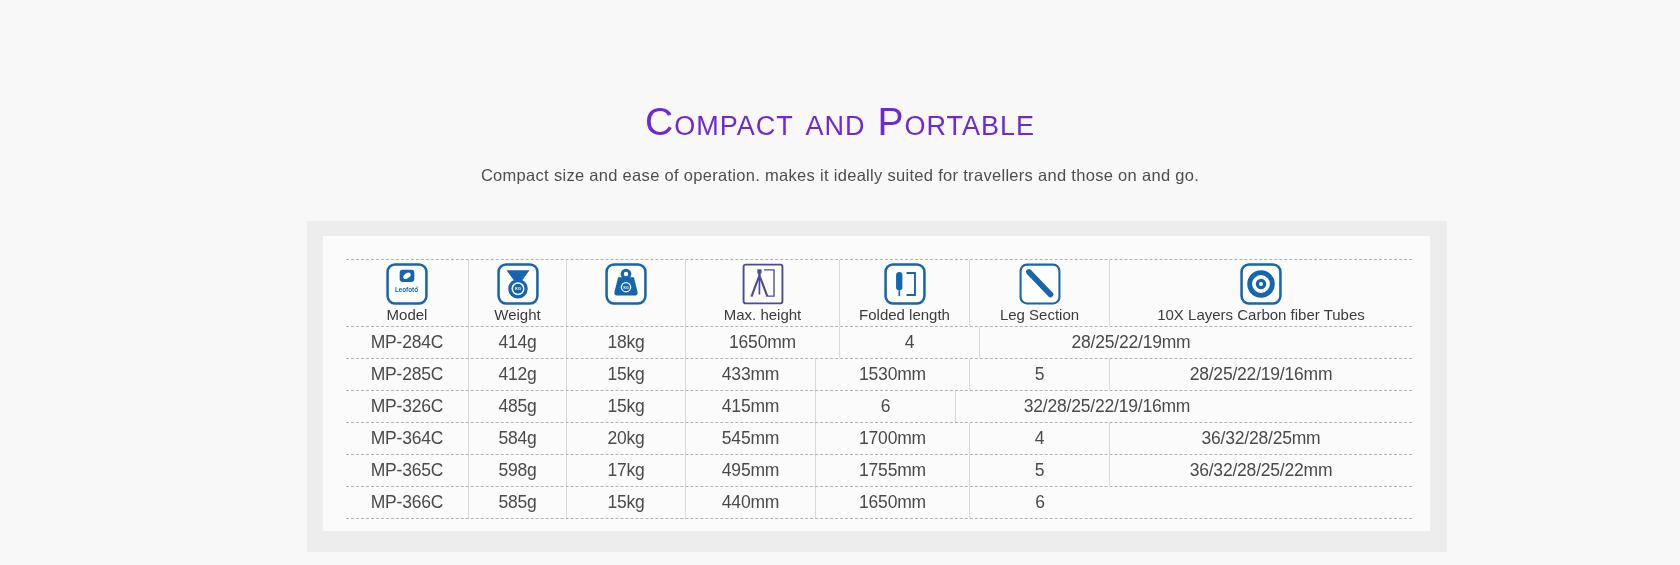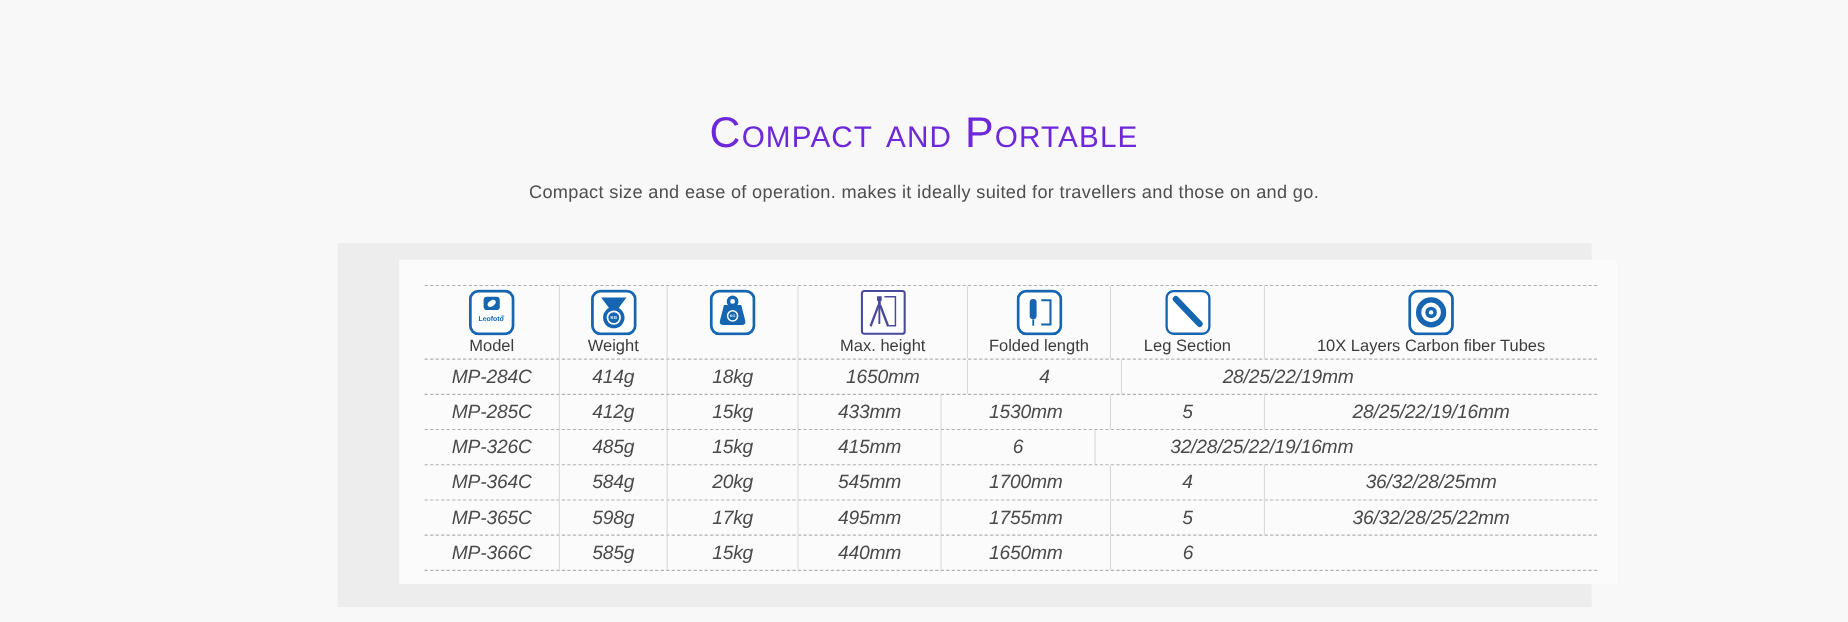--- a/index.html
+++ b/index.html
@@ -33,35 +33,34 @@
     position: absolute;
     left: 307px; top: 221px;
     width: 1140px; height: 331px;
     background: #ededed;
   }
   .spec-card {
     position: absolute;
     left: 16px; top: 15px;
     width: 1107px; height: 295px;
     background: #fbfbfb;
-    margin-left: 40px;
   }
   .spec-table {
     position: absolute;
     left: 23px; top: 23px;
     width: 1066px; height: 260px;
     border-top: 1px dashed #b3b3b3;
   }
   .trow {
     display: flex;
     width: 100%;
     border-bottom: 1px dashed #b3b3b3;
   }
   .header-row { height: 67px; }
-  .data-row  { height: 32px; font-style: italic; }
+  .data-row  { height: 32px; }
   .tcell {
     display: flex;
     flex-direction: column;
     align-items: center;
     justify-content: center;
     border-right: 1px solid #d9d9d9;
     overflow: hidden;
   }
   .tcell:last-child { border-right: none; }
   .c0 { width: 123px; } .c1 { width: 98px; }  .c2 { width: 119px; gap: 40px; }

